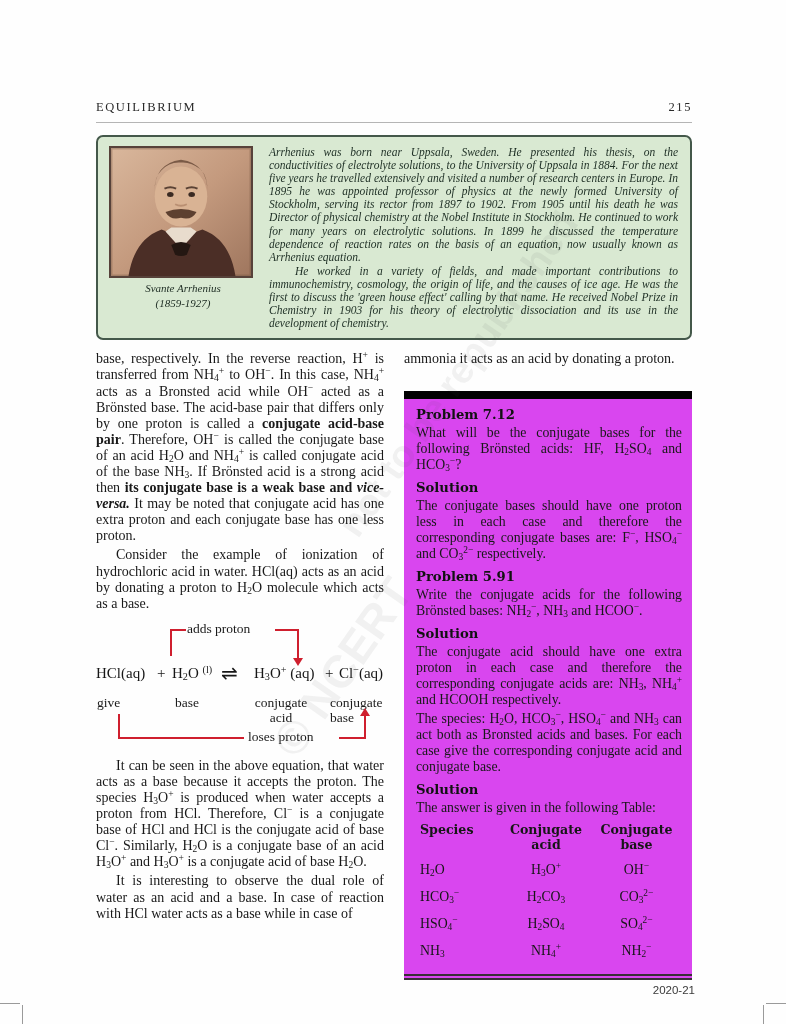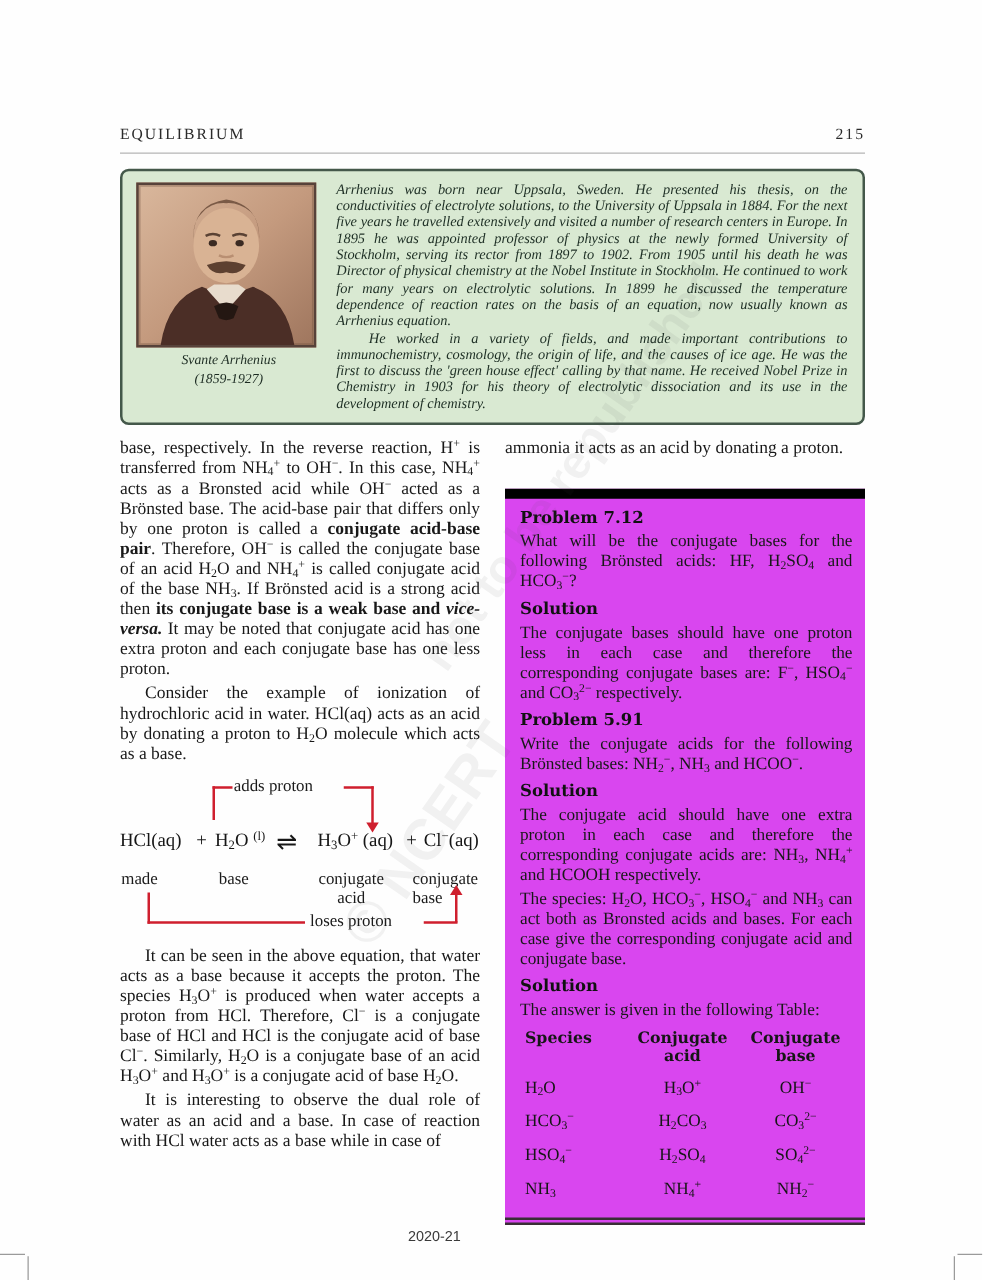--- a/index.html
+++ b/index.html
@@ -72,21 +72,21 @@
   
   .conj-table{width:100%;border-collapse:collapse;margin-top:6px}
   .conj-table th{font-family:"DejaVu Serif",serif;font-size:12.6px;font-weight:bold;
                  vertical-align:top;line-height:15px;padding-bottom:4px}
   .conj-table th:first-child{text-align:left;padding-left:4px;width:32%}
   .conj-table th{text-align:center}
   .conj-table td{font-size:13.8px;height:27px;vertical-align:middle;text-align:center}
   .conj-table td:first-child{text-align:left;padding-left:4px}
 
   
-  .footer{position:absolute;left:0;top:984px;width:695px;text-align:center;
+  .footer{position:absolute;left:0;top:984px;width:695px;text-align:right;
           font-family:"Liberation Sans",sans-serif;font-size:11.5px;color:#3a3a3a}
   .crop{position:absolute;background:#9a9a9a}
   .cm-bl-h{left:0;top:1003px;width:20px;height:1px}
   .cm-bl-v{left:22px;top:1005px;width:1px;height:19px}
   .cm-br-h{left:766px;top:1003px;width:20px;height:1px}
   .cm-br-v{left:763px;top:1005px;width:1px;height:19px}
   .watermark{position:absolute;font-family:"Liberation Sans",sans-serif;font-weight:bold;
              color:rgba(70,70,70,0.07);white-space:nowrap;pointer-events:none;z-index:5}
   .wm1{left:240px;top:640px;font-size:46px;transform:rotate(-55deg)}
   .wm2{left:330px;top:520px;font-size:38px;transform:rotate(-55deg);transform-origin:left top}
@@ -153,21 +153,21 @@
         <div class="redline tri-down"></div>
 
         <span class="f-term t0">HCl(aq)</span>
         <span class="f-term t1">+</span>
         <span class="f-term t2">H<sub>2</sub>O <sup>(l)</sup></span>
         <span class="f-term t3">⇌</span>
         <span class="f-term t4">H<sub>3</sub>O<sup>+</sup> (aq)</span>
         <span class="f-term t5">+</span>
         <span class="f-term t6">Cl<sup>−</sup>(aq)</span>
 
-        <span class="dg-sub lab-acid">made</span>
+        <span class="dg-sub lab-acid">give</span>
         <span class="dg-sub lab-base">base</span>
         <span class="dg-sub lab-cacid">conjugate acid</span>
         <span class="dg-sub lab-cbase">conjugate base</span>
 
         <div class="redline v-left-down"></div>
         <div class="redline h-bottom-left"></div>
         <span class="dg-label loses">loses proton</span>
         <div class="redline h-bottom-right"></div>
         <div class="redline v-right-up"></div>
         <div class="redline tri-up"></div>

